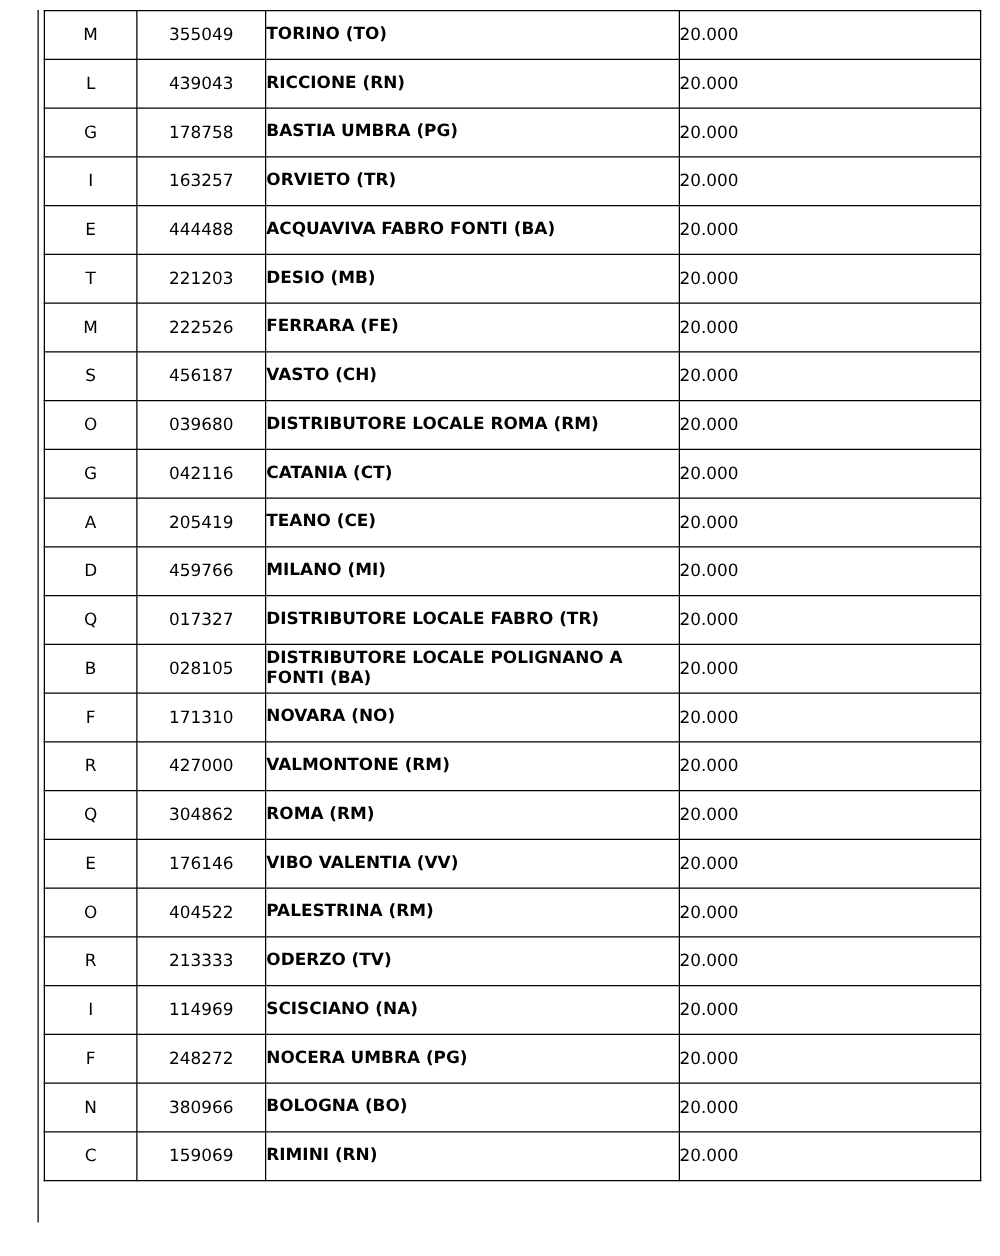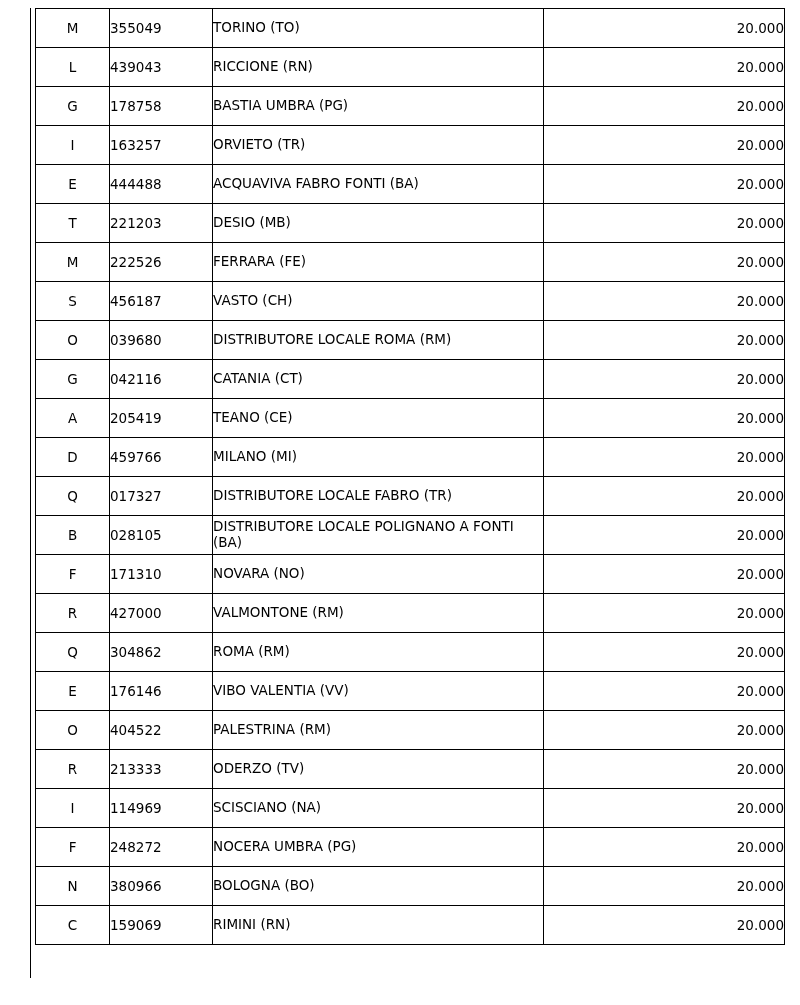--- a/index.html
+++ b/index.html
@@ -50,34 +50,35 @@
     height: 970px;
     background: #000000;
   }
   .cell-letter {
     width: 69px;
     text-align: center;
     font-size: 13.5px;
   }
   .cell-code {
     width: 96px;
-    text-align: left;
+    text-align: center;
     font-size: 13.5px;
   }
   .cell-name {
     width: 308px;
     text-align: left;
     font-size: 13.5px;
     padding-left: 7px;
     padding-right: 4px;
     line-height: 1.15;
+    font-weight: bold;
   }
   .cell-value {
     width: 225px;
-    text-align: right;
+    text-align: left;
     font-size: 13.5px;
     padding-left: 8px;
   }
   .two-line .cell-name {
     line-height: 1.18;
   }
 </style>
 </head>
 <body>
 

